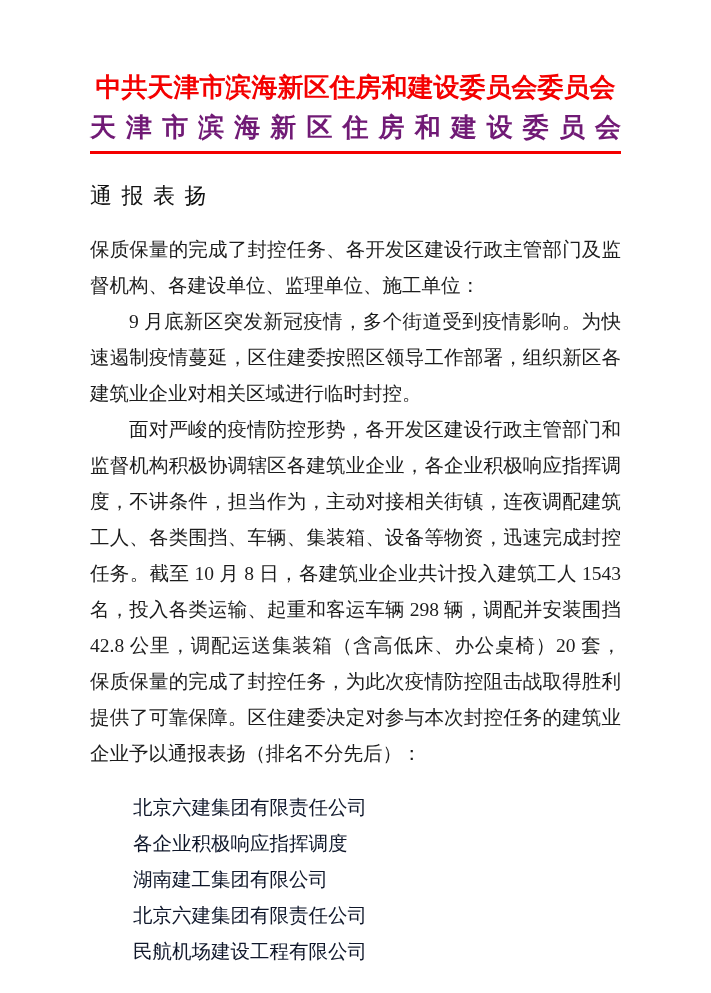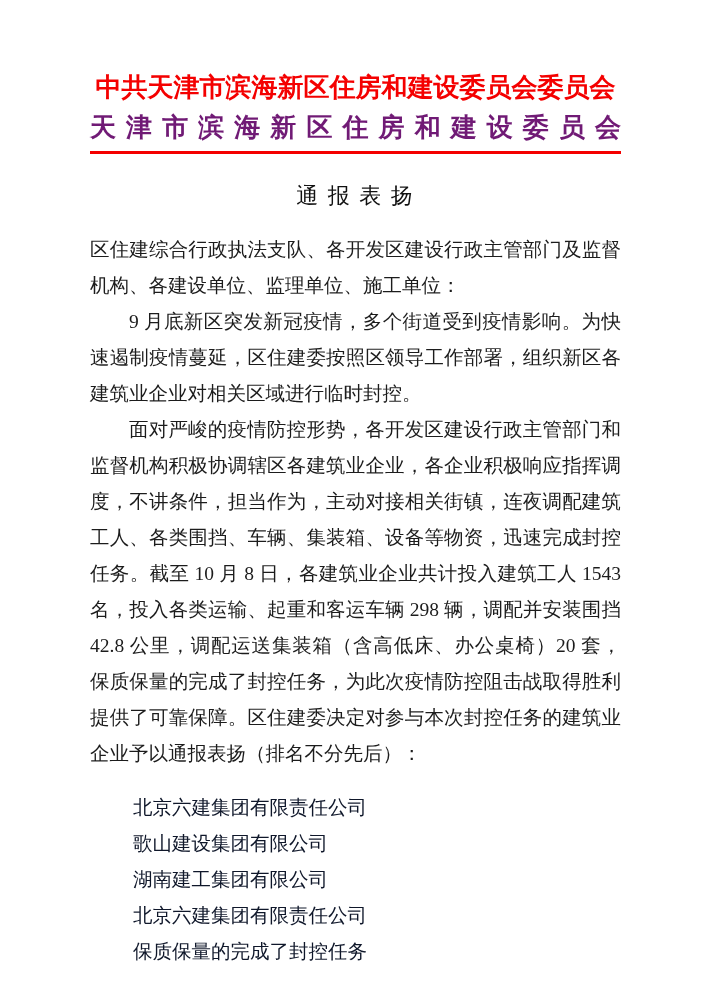--- a/index.html
+++ b/index.html
@@ -42,21 +42,21 @@
     margin-top: 8px;
     height: 3px;
     background: #f40000;
   }
   
   .doc-title {
     margin-top: 28px;
     font-size: 22px;
     line-height: 28px;
     letter-spacing: 2px;
-    text-align: center;
+    text-align: left;
     color: #111111;
   }
   
   .doc-body {
     margin-top: 22px;
     font-size: 19.5px;
     line-height: 36px;
     color: #1c1c1c;
     text-align: justify;
   }
@@ -78,27 +78,27 @@
 
     <div class="letterhead">
       <div class="org-line1">中共天津市滨海新区住房和建设委员会委员会</div>
       <div class="org-line2">天津市滨海新区住房和建设委员会</div>
       <div class="red-rule"></div>
     </div>
 
     <div class="doc-title">通 报 表 扬</div>
 
     <div class="doc-body">
-      <div class="para">区住建综合行政执法支队、各开发区建设行政主管部门及监督机构、各建设单位、监理单位、施工单位：</div>
+      <div class="para">保质保量的完成了封控任务、各开发区建设行政主管部门及监督机构、各建设单位、监理单位、施工单位：</div>
       <div class="para indent">9 月底新区突发新冠疫情，多个街道受到疫情影响。为快速遏制疫情蔓延，区住建委按照区领导工作部署，组织新区各建筑业企业对相关区域进行临时封控。</div>
       <div class="para indent">面对严峻的疫情防控形势，各开发区建设行政主管部门和监督机构积极协调辖区各建筑业企业，各企业积极响应指挥调度，不讲条件，担当作为，主动对接相关街镇，连夜调配建筑工人、各类围挡、车辆、集装箱、设备等物资，迅速完成封控任务。截至 10 月 8 日，各建筑业企业共计投入建筑工人 1543 名，投入各类运输、起重和客运车辆 298 辆，调配并安装围挡 42.8 公里，调配运送集装箱（含高低床、办公桌椅）20 套，保质保量的完成了封控任务，为此次疫情防控阻击战取得胜利提供了可靠保障。区住建委决定对参与本次封控任务的建筑业企业予以通报表扬（排名不分先后）：</div>
 
       <div class="company-list">
           <div class="company-item">北京六建集团有限责任公司</div>
-          <div class="company-item">歌山建设集团有限公司</div>
+          <div class="company-item">各企业积极响应指挥调度</div>
           <div class="company-item">湖南建工集团有限公司</div>
           <div class="company-item">北京六建集团有限责任公司</div>
-          <div class="company-item">保质保量的完成了封控任务</div>
+          <div class="company-item">民航机场建设工程有限公司</div>
         </div>
     </div>
 
   </div>
 </div>
 
 </body></html>

